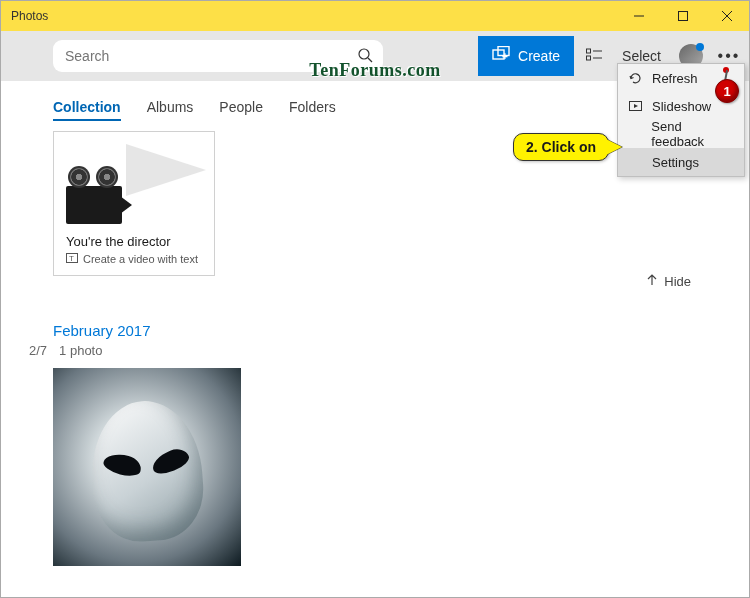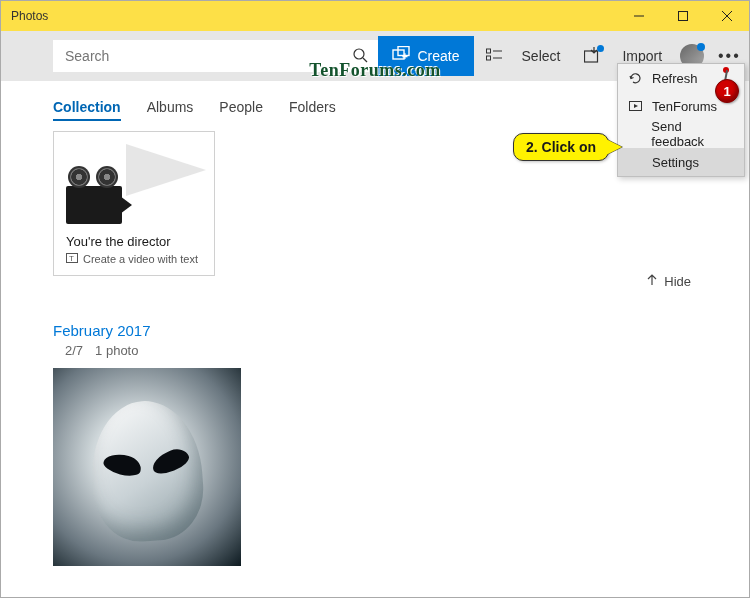--- a/index.html
+++ b/index.html
@@ -42,20 +42,21 @@
     align-items: center;
     padding-left: 52px;
     gap: 0;
   }
   .search-box {
     width: 330px; height: 32px;
     background: #fff;
     display: flex; align-items: center;
     padding: 0 10px;
     justify-content: space-between;
+    border-radius: 9px;
   }
   .search-input {
     border: none; outline: none;
     font-size: 14px; color: #555;
     flex: 1;
     background: transparent;
   }
   .toolbar-spacer { flex: 1; }
   .create-btn {
     background: #0078d7;
@@ -148,21 +149,21 @@
     position: absolute;
     right: 58px; top: 273px;
     color: #444; font-size: 13px;
     display:flex; align-items:center; gap:6px;
   }
   .section-heading {
     margin: 46px 0 4px 52px;
     color: #0078d7; font-size: 15px;
   }
   .section-sub {
-    margin: 0 0 10px 64px;
+    margin: 0 0 10px 28px;
     color: #666; font-size: 13px;
   }
   .thumb {
     margin-left: 52px;
     width: 188px; height: 198px;
     background: radial-gradient(circle at 45% 45%, #fdfdfc 0%, #cfd7da 30%, #6a7780 70%, #0d1a20 100%);
     position:relative; overflow:hidden;
   }
   .alien-head{
     position:absolute; left:50%; top:52%;
@@ -312,30 +313,20 @@
     <span>
       <svg width="16" height="14" viewBox="0 0 16 14">
           <rect x="0.5" y="1" width="4" height="4" fill="none" stroke="#333"></rect>
           <line x1="7" y1="3" x2="16" y2="3" stroke="#333"></line>
           <rect x="0.5" y="8" width="4" height="4" fill="none" stroke="#333"></rect>
           <line x1="7" y1="10" x2="16" y2="10" stroke="#333"></line>
         </svg>
     </span>
     <span>Select</span>
   </div>
-  <div class="tb-item">
-    <span style="position:relative">
-      <svg width="18" height="16" viewBox="0 0 18 16">
-          <rect x="0.5" y="4" width="13" height="11" fill="none" stroke="#333" stroke-width="1.2"></rect>
-          <path d="M10 0 L10 6 M7 3 L10 6 L13 3" fill="none" stroke="#333" stroke-width="1.2"></path>
-        </svg>
-      <span style="position:absolute;right:-2px;top:-2px;width:7px;height:7px;border-radius:50%;background:#0078d7"></span>
-    </span>
-    <span>Import</span>
-  </div>
   <div class="avatar"></div>
   <div class="more-btn">
     <span>•••</span>
   </div>
 </div>
 
 <div class="tabs">
   <div class="tab active">Collection</div>
   <div class="tab">Albums</div>
   <div class="tab">People</div>
@@ -395,21 +386,21 @@
     </span>
     <span>Refresh</span>
   </div>
   <div class="menu-item">
     <span class="menu-icon">
       <svg width="13" height="11" viewBox="0 0 13 11">
           <rect x="0.5" y="0.5" width="12" height="9" fill="none" stroke="#333"></rect>
           <polygon points="5,3 5,7 9,5" fill="#333"></polygon>
         </svg>
     </span>
-    <span>TenForums</span>
+    <span>Slideshow</span>
   </div>
   <div class="menu-item">
     <span class="menu-icon"></span>
     <span>Send feedback</span>
   </div>
   <div class="menu-item highlight">
     <span class="menu-icon"></span>
     <span>Settings</span>
   </div>
 </div>

